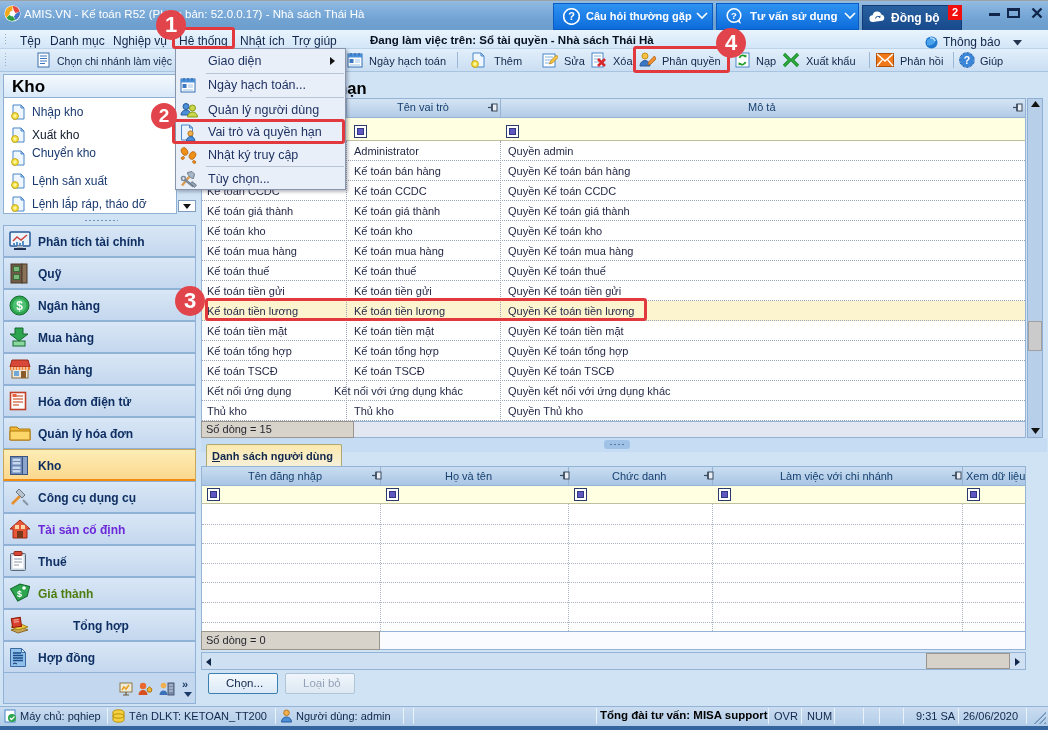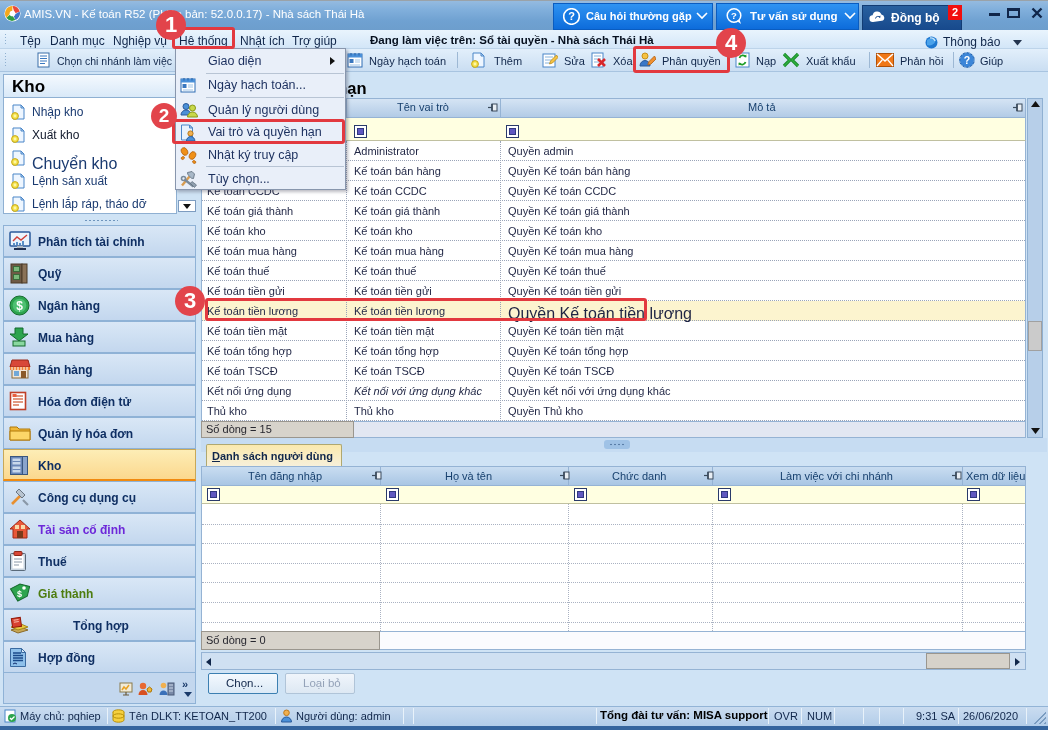--- a/index.html
+++ b/index.html
@@ -155,21 +155,21 @@
     <circle cx="5" cy="12" r="3.4" fill="#f4e24a" stroke="#c8a818"></circle>
     <circle cx="5" cy="12" r="1.4" fill="#fdf6a8"></circle>
   </svg>
 <div class="ab txt" style="left:32px;top:127.80000000000001px;font-size:12px;color:#0f172a;font-weight:normal;">Xuất kho</div>
 <svg class="ab" style="left:10px;top:150px" width="16" height="16" viewBox="0 0 16 16">
     <path d="M3 1 h8 l3 3 v11 h-11 z" fill="#eef6ff" stroke="#4a86c8"></path>
     <path d="M11 1 l3 3 h-3 z" fill="#bcd8f2" stroke="#4a86c8"></path>
     <circle cx="5" cy="12" r="3.4" fill="#f4e24a" stroke="#c8a818"></circle>
     <circle cx="5" cy="12" r="1.4" fill="#fdf6a8"></circle>
   </svg>
-<div class="ab txt" style="left:32px;top:155px;font-size:16px;color:#1a3a70;font-weight:normal;">Chuyển kho</div>
+<div class="ab txt" style="left:32px;top:146px;font-size:12px;color:#1a3a70;font-weight:normal;">Chuyển kho</div>
 <svg class="ab" style="left:10px;top:173px" width="16" height="16" viewBox="0 0 16 16">
     <path d="M3 1 h8 l3 3 v11 h-11 z" fill="#eef6ff" stroke="#4a86c8"></path>
     <path d="M11 1 l3 3 h-3 z" fill="#bcd8f2" stroke="#4a86c8"></path>
     <circle cx="5" cy="12" r="3.4" fill="#f4e24a" stroke="#c8a818"></circle>
     <circle cx="5" cy="12" r="1.4" fill="#fdf6a8"></circle>
   </svg>
 <div class="ab txt" style="left:32px;top:174px;font-size:12px;color:#1a3a70;font-weight:normal;">Lệnh sản xuất</div>
 <svg class="ab" style="left:10px;top:196px" width="16" height="16" viewBox="0 0 16 16">
     <path d="M3 1 h8 l3 3 v11 h-11 z" fill="#eef6ff" stroke="#4a86c8"></path>
     <path d="M11 1 l3 3 h-3 z" fill="#bcd8f2" stroke="#4a86c8"></path>
@@ -366,36 +366,36 @@
 <div class="ab txt" style="left:354px;top:265px;font-size:11px;color:#1f2544;font-weight:normal;">Kế toán thuế</div>
 <div class="ab txt" style="left:508px;top:265px;font-size:11px;color:#1f2544;font-weight:normal;">Quyền Kế toán thuế</div>
 <div class="ab" style="left:202px;top:300px;width:823px;height:1px;border-bottom:1px dotted #9aa4b8;"></div>
 <div class="ab txt" style="left:207px;top:285px;font-size:11px;color:#1f2544;font-weight:normal;">Kế toán tiền gửi</div>
 <div class="ab txt" style="left:354px;top:285px;font-size:11px;color:#1f2544;font-weight:normal;">Kế toán tiền gửi</div>
 <div class="ab txt" style="left:508px;top:285px;font-size:11px;color:#1f2544;font-weight:normal;">Quyền Kế toán tiền gửi</div>
 <div class="ab" style="left:202px;top:301px;width:823px;height:20px;background:#fcf4cf;"></div>
 <div class="ab" style="left:202px;top:320px;width:823px;height:1px;border-bottom:1px dotted #9aa4b8;"></div>
 <div class="ab txt" style="left:207px;top:305px;font-size:11px;color:#1f2544;font-weight:normal;">Kế toán tiền lương</div>
 <div class="ab txt" style="left:354px;top:305px;font-size:11px;color:#1f2544;font-weight:normal;">Kế toán tiền lương</div>
-<div class="ab txt" style="left:508px;top:305px;font-size:16px;color:#1f2544;font-weight:normal;">Quyền Kế toán tiền lương</div>
+<div class="ab txt" style="left:508px;top:305px;font-size:11px;color:#1f2544;font-weight:normal;">Quyền Kế toán tiền lương</div>
 <div class="ab" style="left:202px;top:340px;width:823px;height:1px;border-bottom:1px dotted #9aa4b8;"></div>
 <div class="ab txt" style="left:207px;top:325px;font-size:11px;color:#1f2544;font-weight:normal;">Kế toán tiền mặt</div>
 <div class="ab txt" style="left:354px;top:325px;font-size:11px;color:#1f2544;font-weight:normal;">Kế toán tiền mặt</div>
 <div class="ab txt" style="left:508px;top:325px;font-size:11px;color:#1f2544;font-weight:normal;">Quyền Kế toán tiền mặt</div>
 <div class="ab" style="left:202px;top:360px;width:823px;height:1px;border-bottom:1px dotted #9aa4b8;"></div>
 <div class="ab txt" style="left:207px;top:345px;font-size:11px;color:#1f2544;font-weight:normal;">Kế toán tổng hợp</div>
 <div class="ab txt" style="left:354px;top:345px;font-size:11px;color:#1f2544;font-weight:normal;">Kế toán tổng hợp</div>
 <div class="ab txt" style="left:508px;top:345px;font-size:11px;color:#1f2544;font-weight:normal;">Quyền Kế toán tổng hợp</div>
 <div class="ab" style="left:202px;top:380px;width:823px;height:1px;border-bottom:1px dotted #9aa4b8;"></div>
 <div class="ab txt" style="left:207px;top:365px;font-size:11px;color:#1f2544;font-weight:normal;">Kế toán TSCĐ</div>
 <div class="ab txt" style="left:354px;top:365px;font-size:11px;color:#1f2544;font-weight:normal;">Kế toán TSCĐ</div>
 <div class="ab txt" style="left:508px;top:365px;font-size:11px;color:#1f2544;font-weight:normal;">Quyền Kế toán TSCĐ</div>
 <div class="ab" style="left:202px;top:400px;width:823px;height:1px;border-bottom:1px dotted #9aa4b8;"></div>
 <div class="ab txt" style="left:207px;top:385px;font-size:11px;color:#1f2544;font-weight:normal;">Kết nối ứng dụng</div>
-<div class="ab txt" style="left:354px;top:385px;font-size:11px;color:#1f2544;font-weight:normal;font-style:italic;">Kết nối với ứng dụng khác</div>
+<div class="ab txt" style="left:334px;top:385px;font-size:11px;color:#1f2544;font-weight:normal;">Kết nối với ứng dụng khác</div>
 <div class="ab txt" style="left:508px;top:385px;font-size:11px;color:#1f2544;font-weight:normal;">Quyền kết nối với ứng dụng khác</div>
 <div class="ab" style="left:202px;top:420px;width:823px;height:1px;border-bottom:1px dotted #9aa4b8;"></div>
 <div class="ab txt" style="left:207px;top:405px;font-size:11px;color:#1f2544;font-weight:normal;">Thủ kho</div>
 <div class="ab txt" style="left:354px;top:405px;font-size:11px;color:#1f2544;font-weight:normal;">Thủ kho</div>
 <div class="ab txt" style="left:508px;top:405px;font-size:11px;color:#1f2544;font-weight:normal;">Quyền Thủ kho</div>
 <div class="ab" style="left:346px;top:141px;width:1px;height:280px;border-left:1px dotted #9aa4b8;"></div>
 <div class="ab" style="left:500px;top:141px;width:1px;height:280px;border-left:1px dotted #9aa4b8;"></div>
 <div class="ab" style="left:201px;top:421px;width:825px;height:17px;background:#e2e7f2;border:1px solid #95b3d4;"></div>
 <div class="ab" style="left:201px;top:421px;width:153px;height:17px;background:#d7d3cb;border:1px solid #9a968e;"></div>
 <div class="ab txt" style="left:206px;top:423px;font-size:11px;color:#26262e;font-weight:normal;">Số dòng = 15</div>

